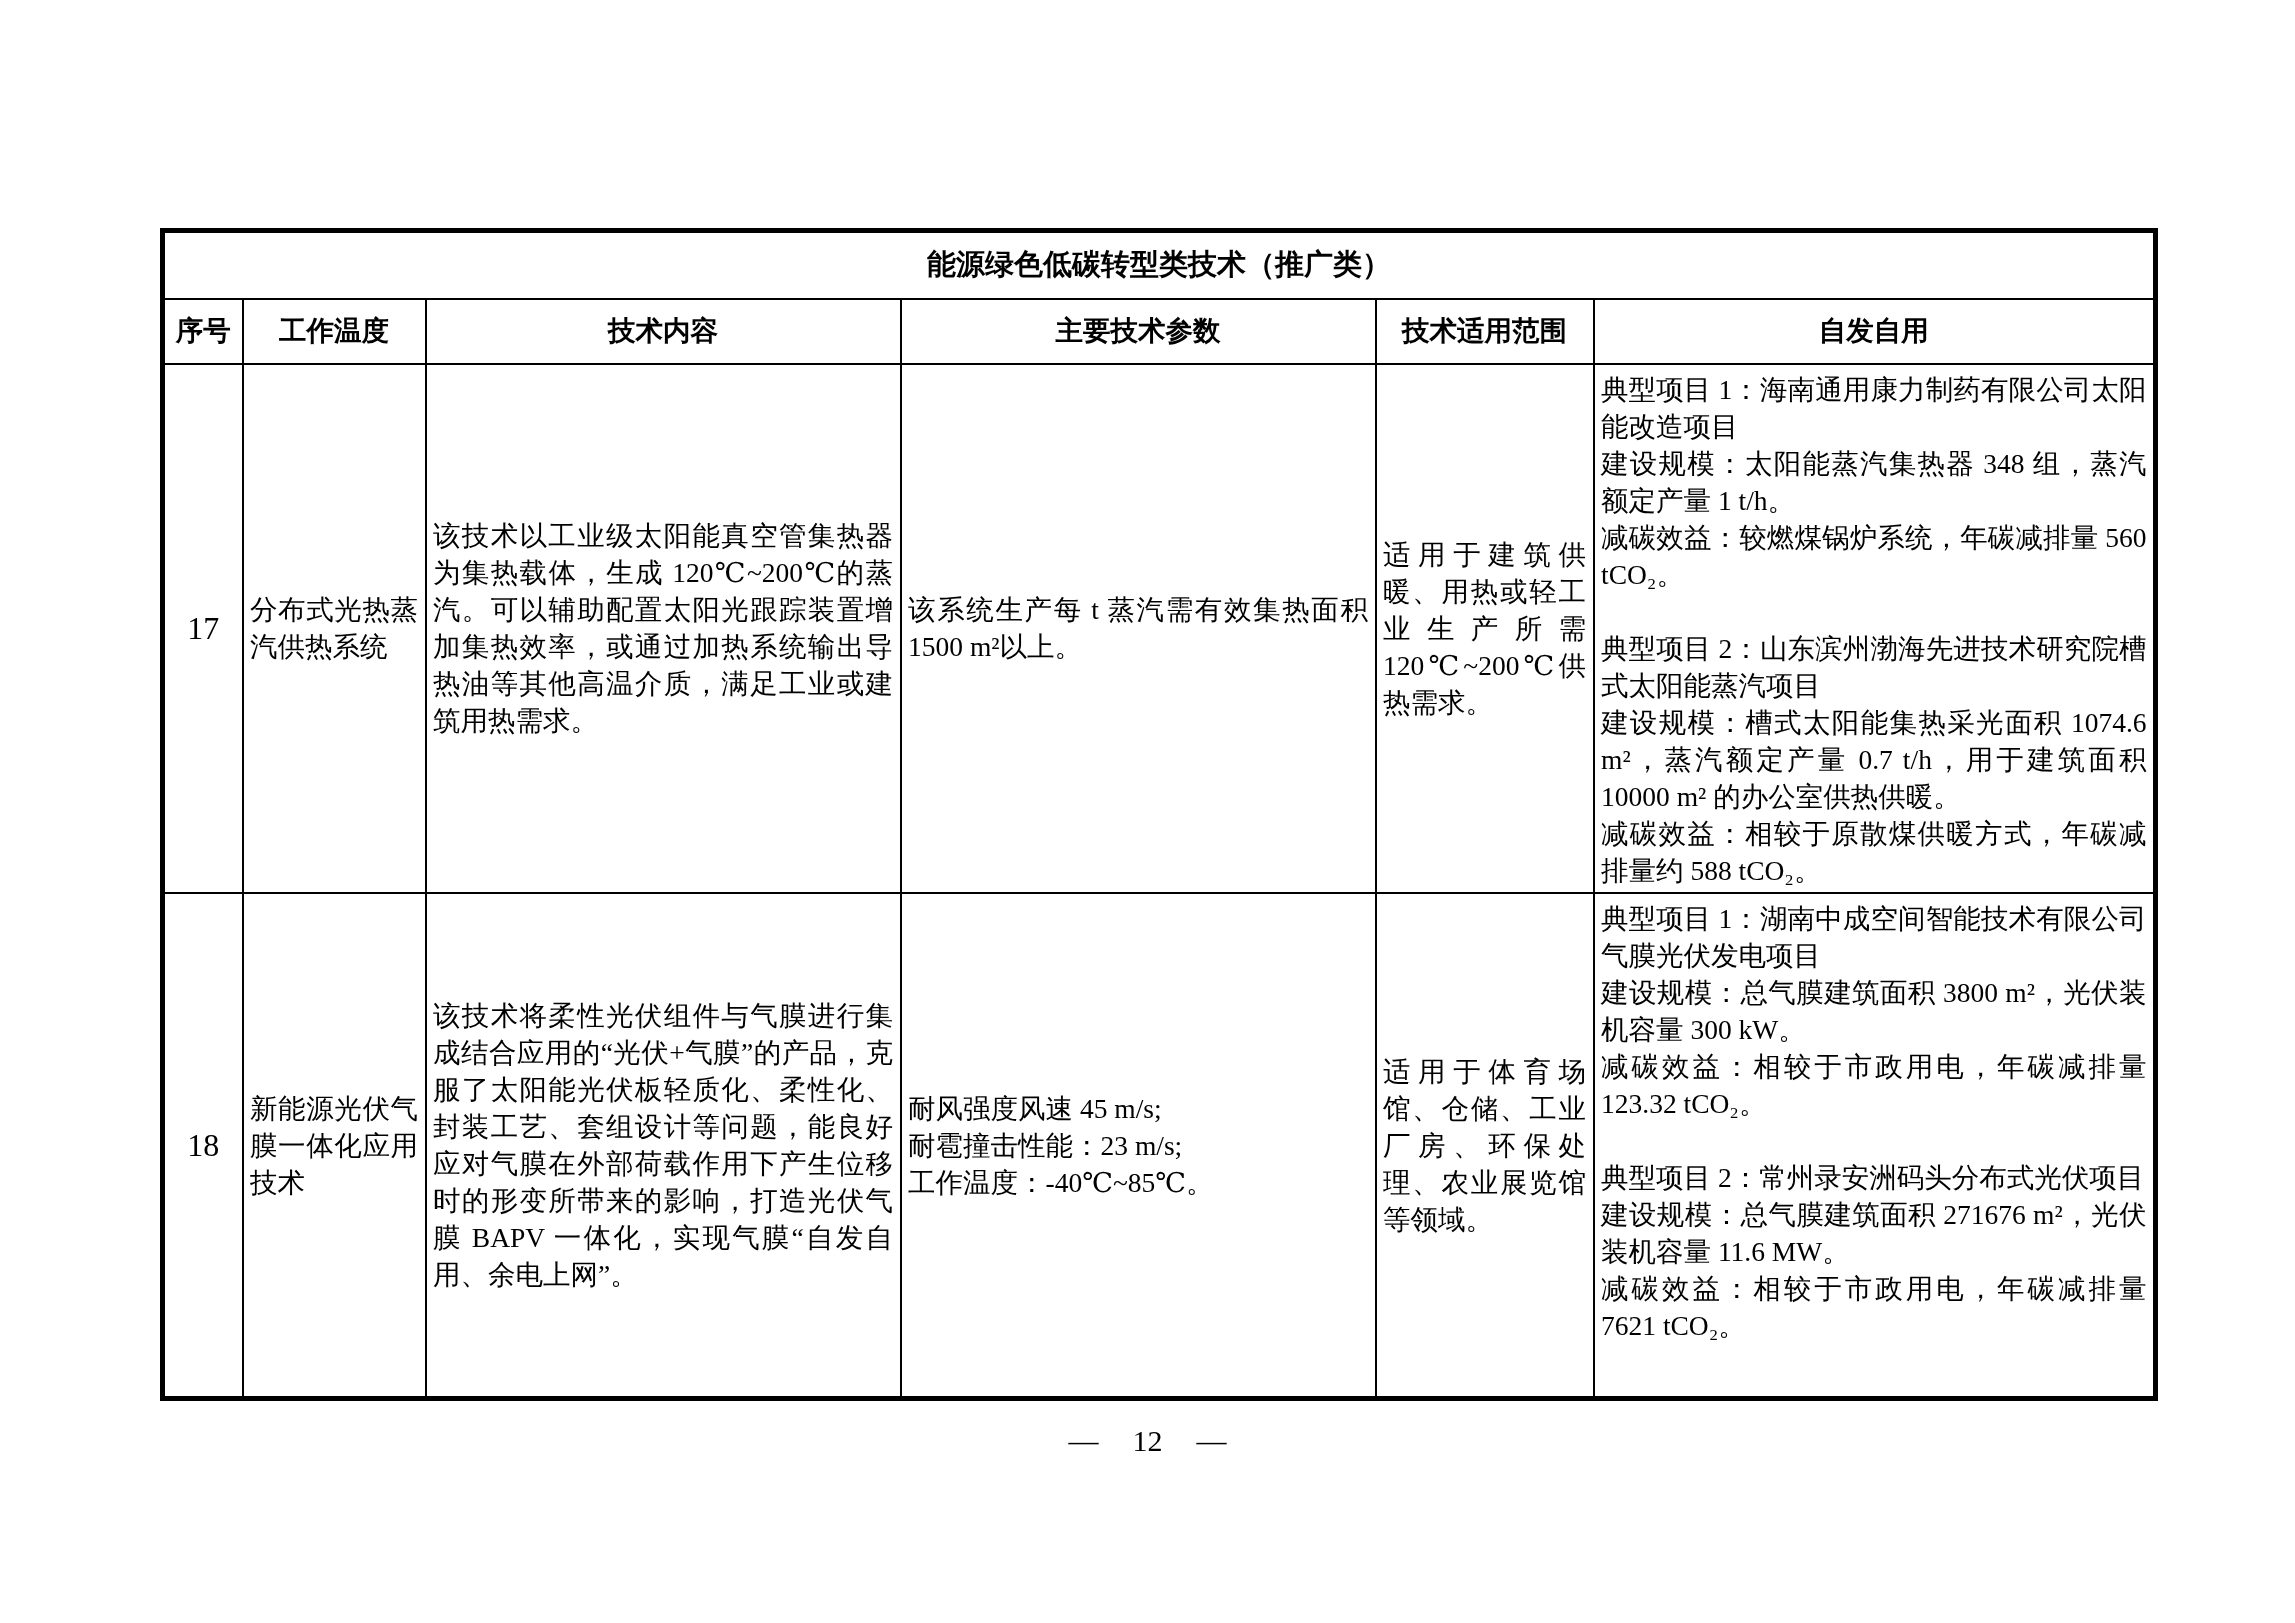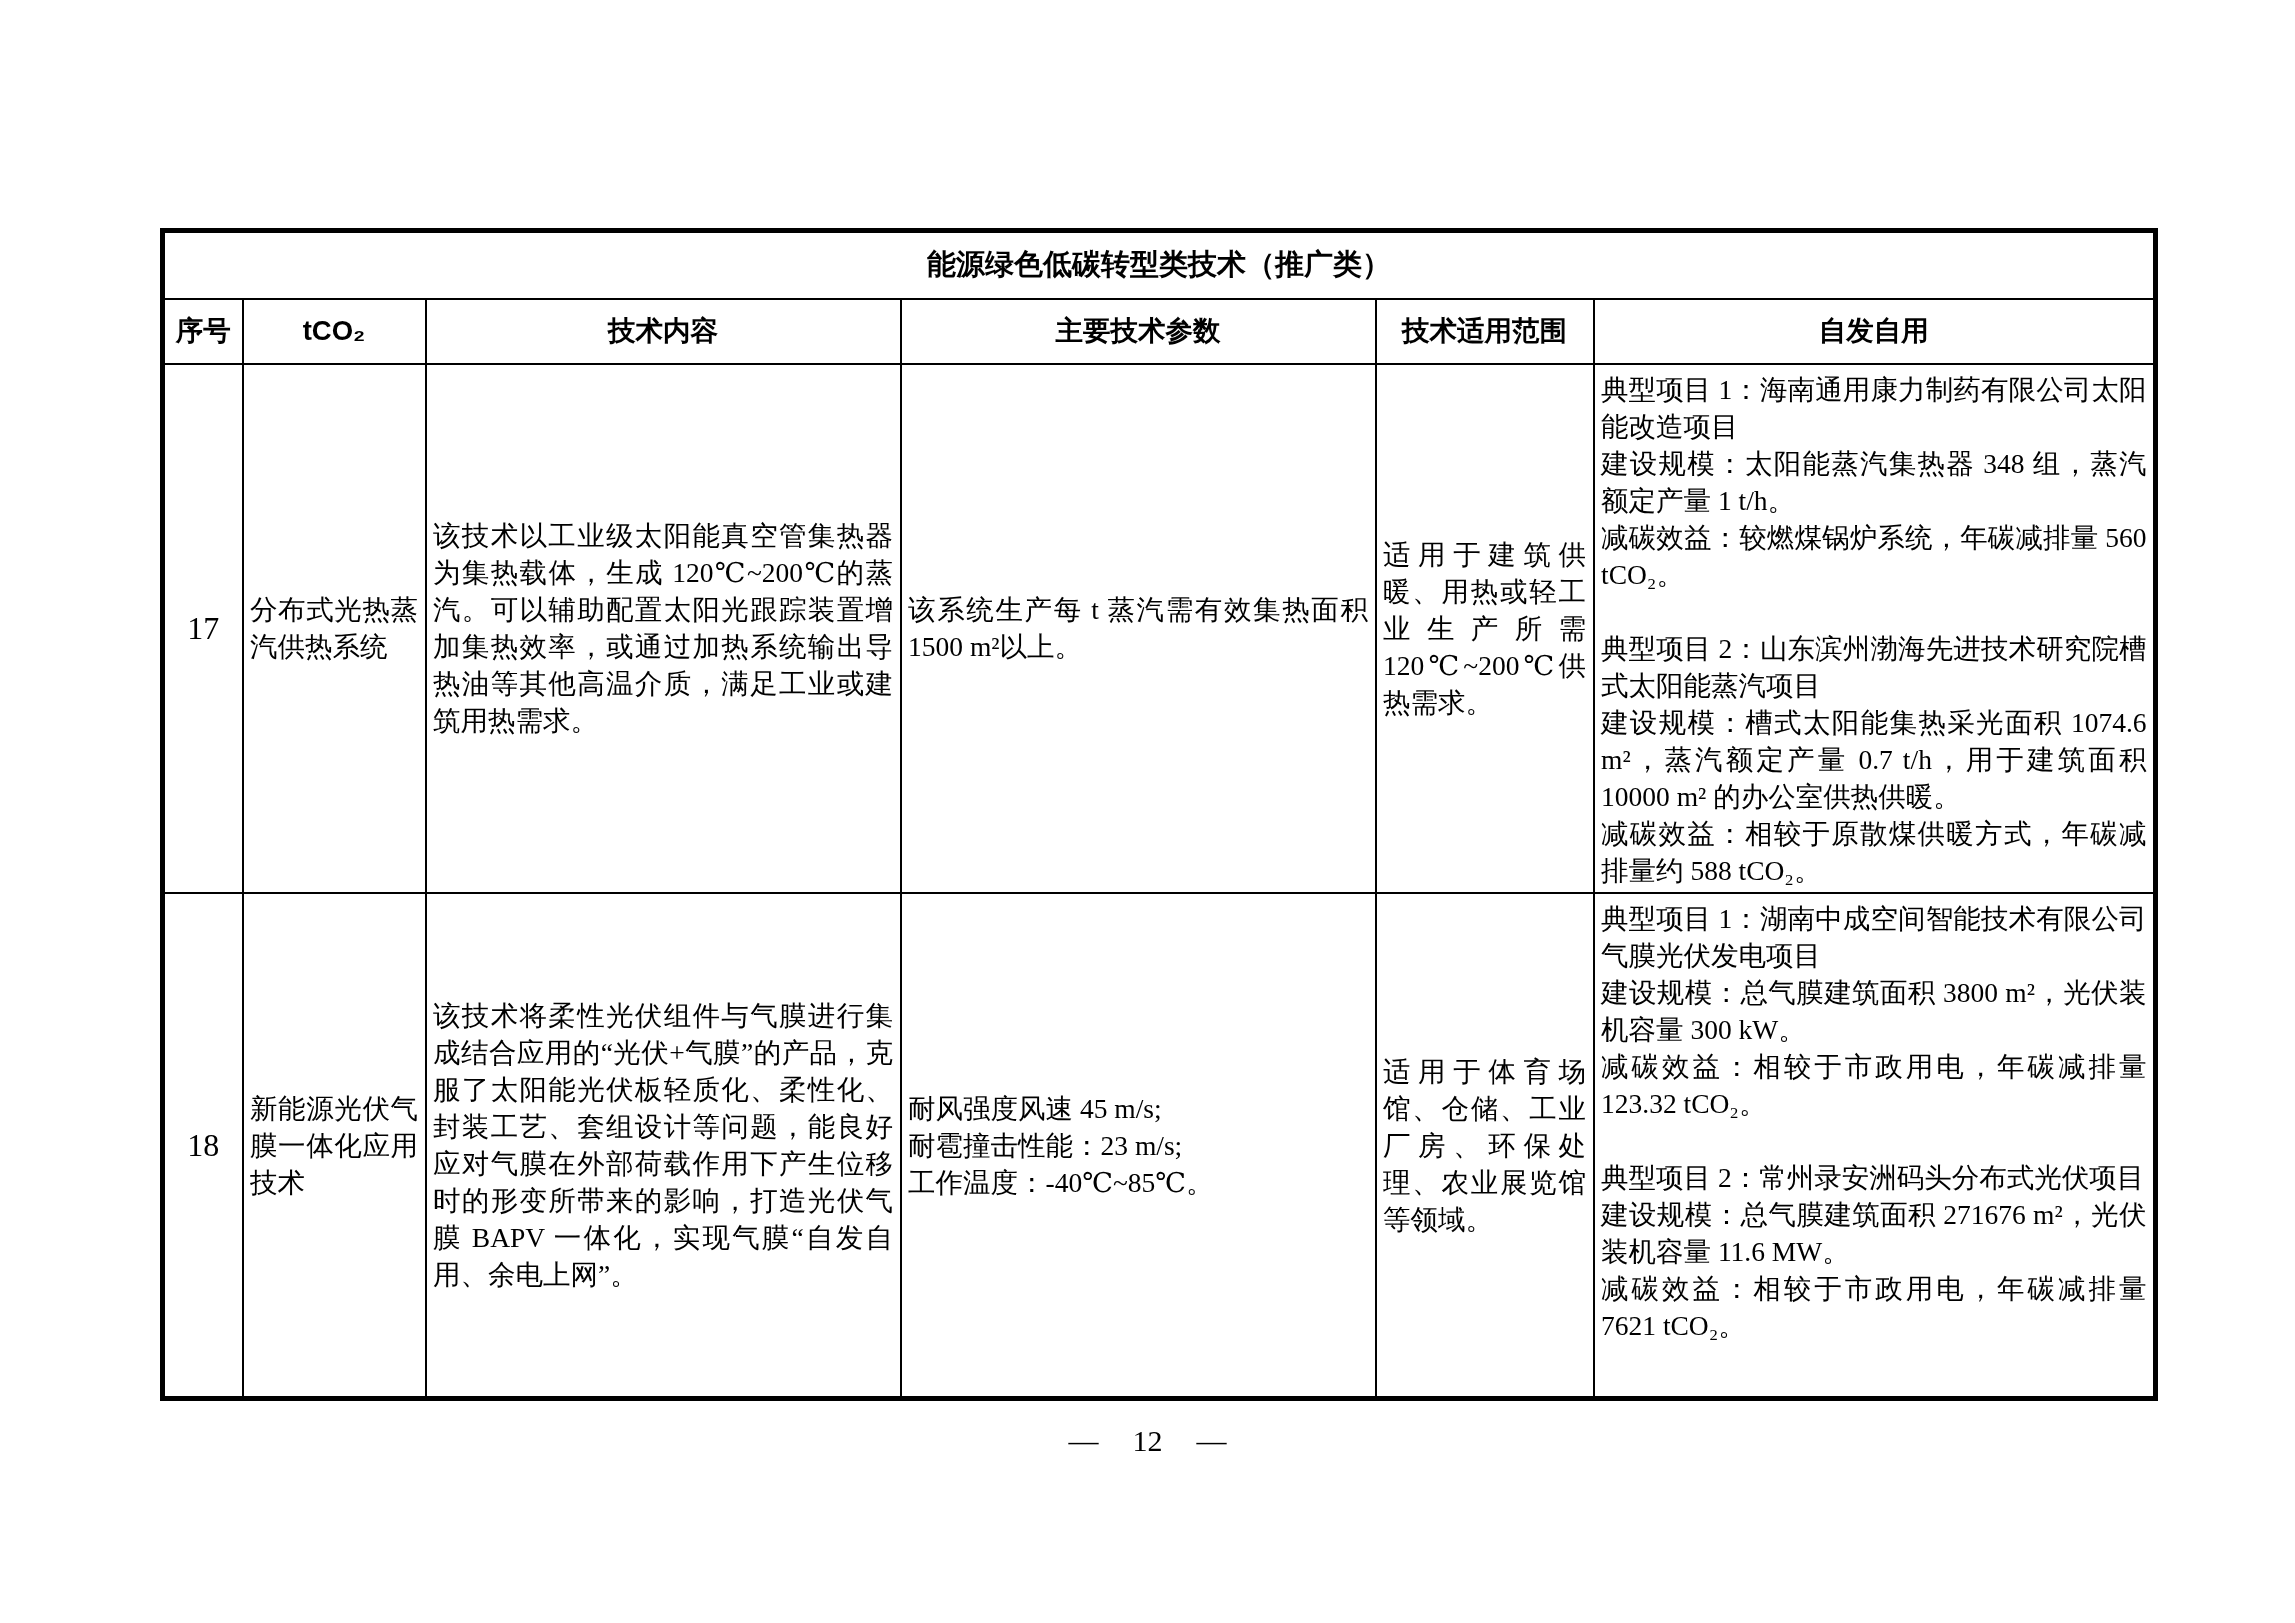--- a/index.html
+++ b/index.html
@@ -103,21 +103,21 @@
       <col style="width:562px">
     </colgroup>
 
     <tbody>
         <tr class="title-row">
       <td class="title-cell" colspan="6">能源绿色低碳转型类技术（推广类）</td>
     </tr>
 
     <tr class="header-row">
       <th class="head-cell">序号</th>
-      <th class="head-cell">tCO₂</th>
+      <th class="head-cell">工作温度</th>
       <th class="head-cell">技术内容</th>
       <th class="head-cell">主要技术参数</th>
       <th class="head-cell">技术适用范围</th>
       <th class="head-cell">自发自用</th>
     </tr>
 
     <tr class="row-17">
       <td class="body-cell c-index">17</td>
       <td class="body-cell c-name">分布式光热蒸汽供热系统</td>
       <td class="body-cell c-content">该技术以工业级太阳能真空管集热器为集热载体，生成 120℃~200℃的蒸汽。可以辅助配置太阳光跟踪装置增加集热效率，或通过加热系统输出导热油等其他高温介质，满足工业或建筑用热需求。</td>

